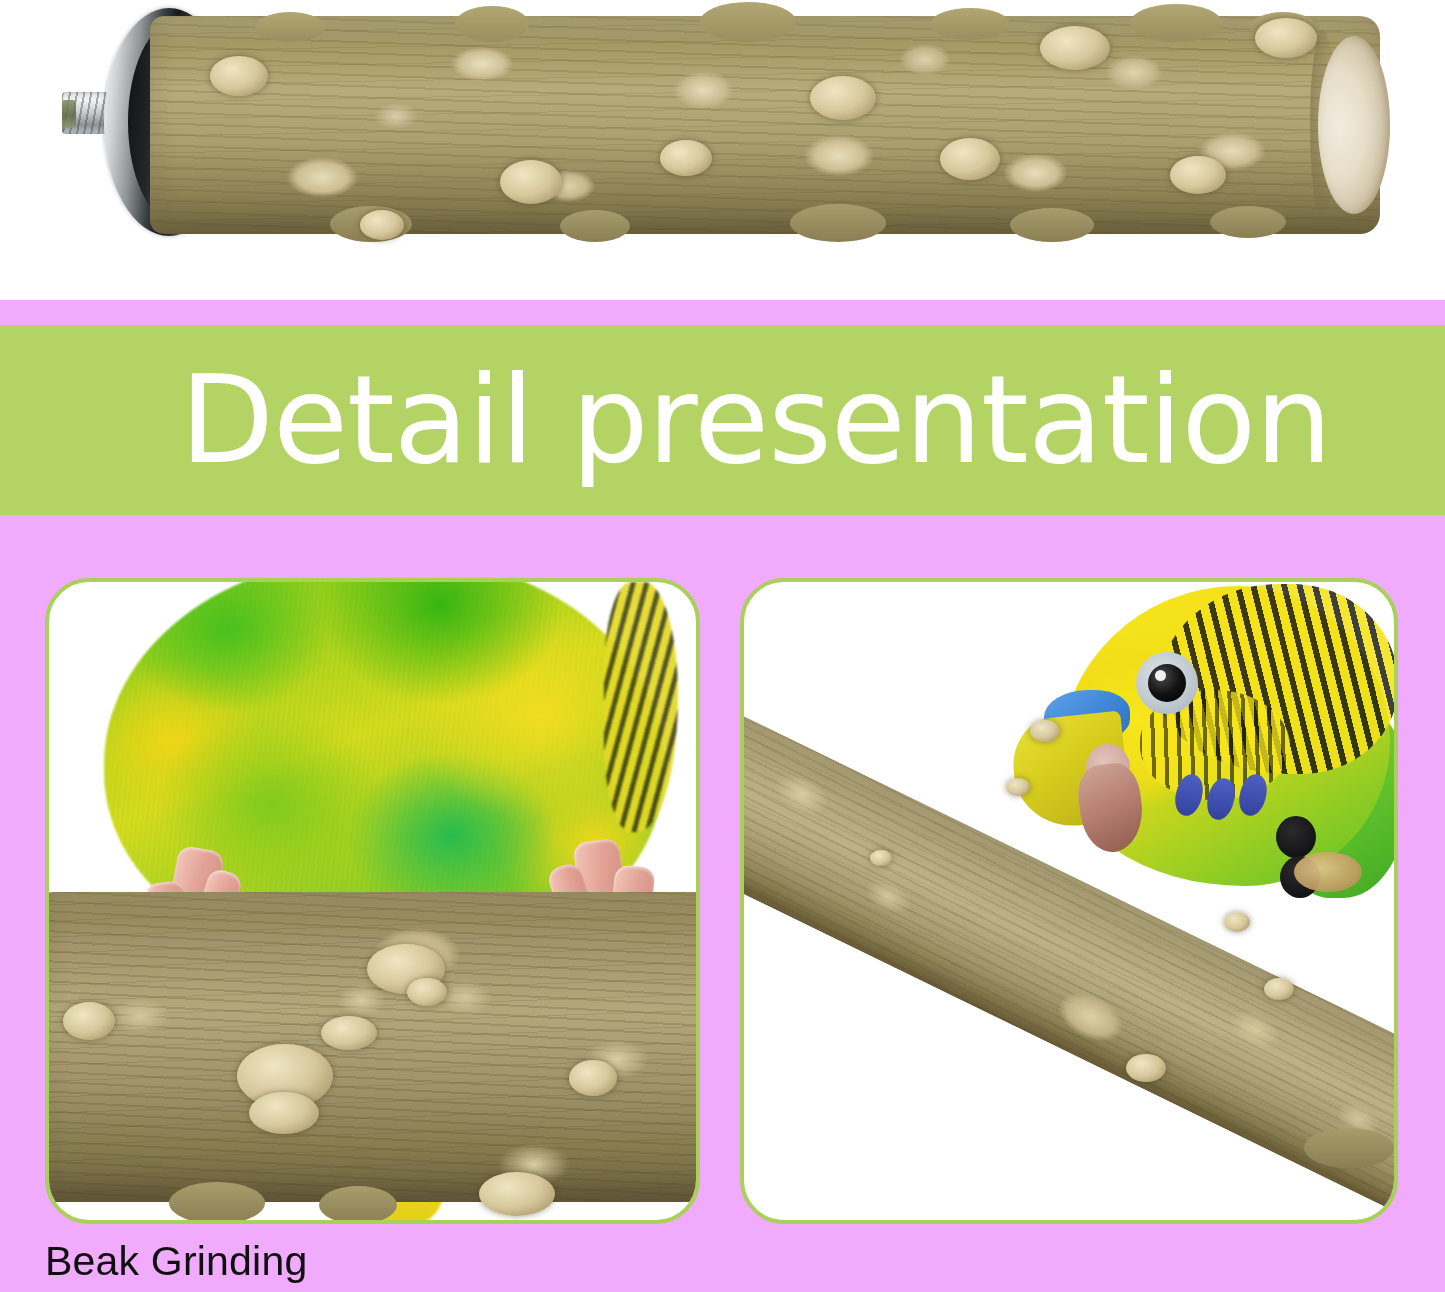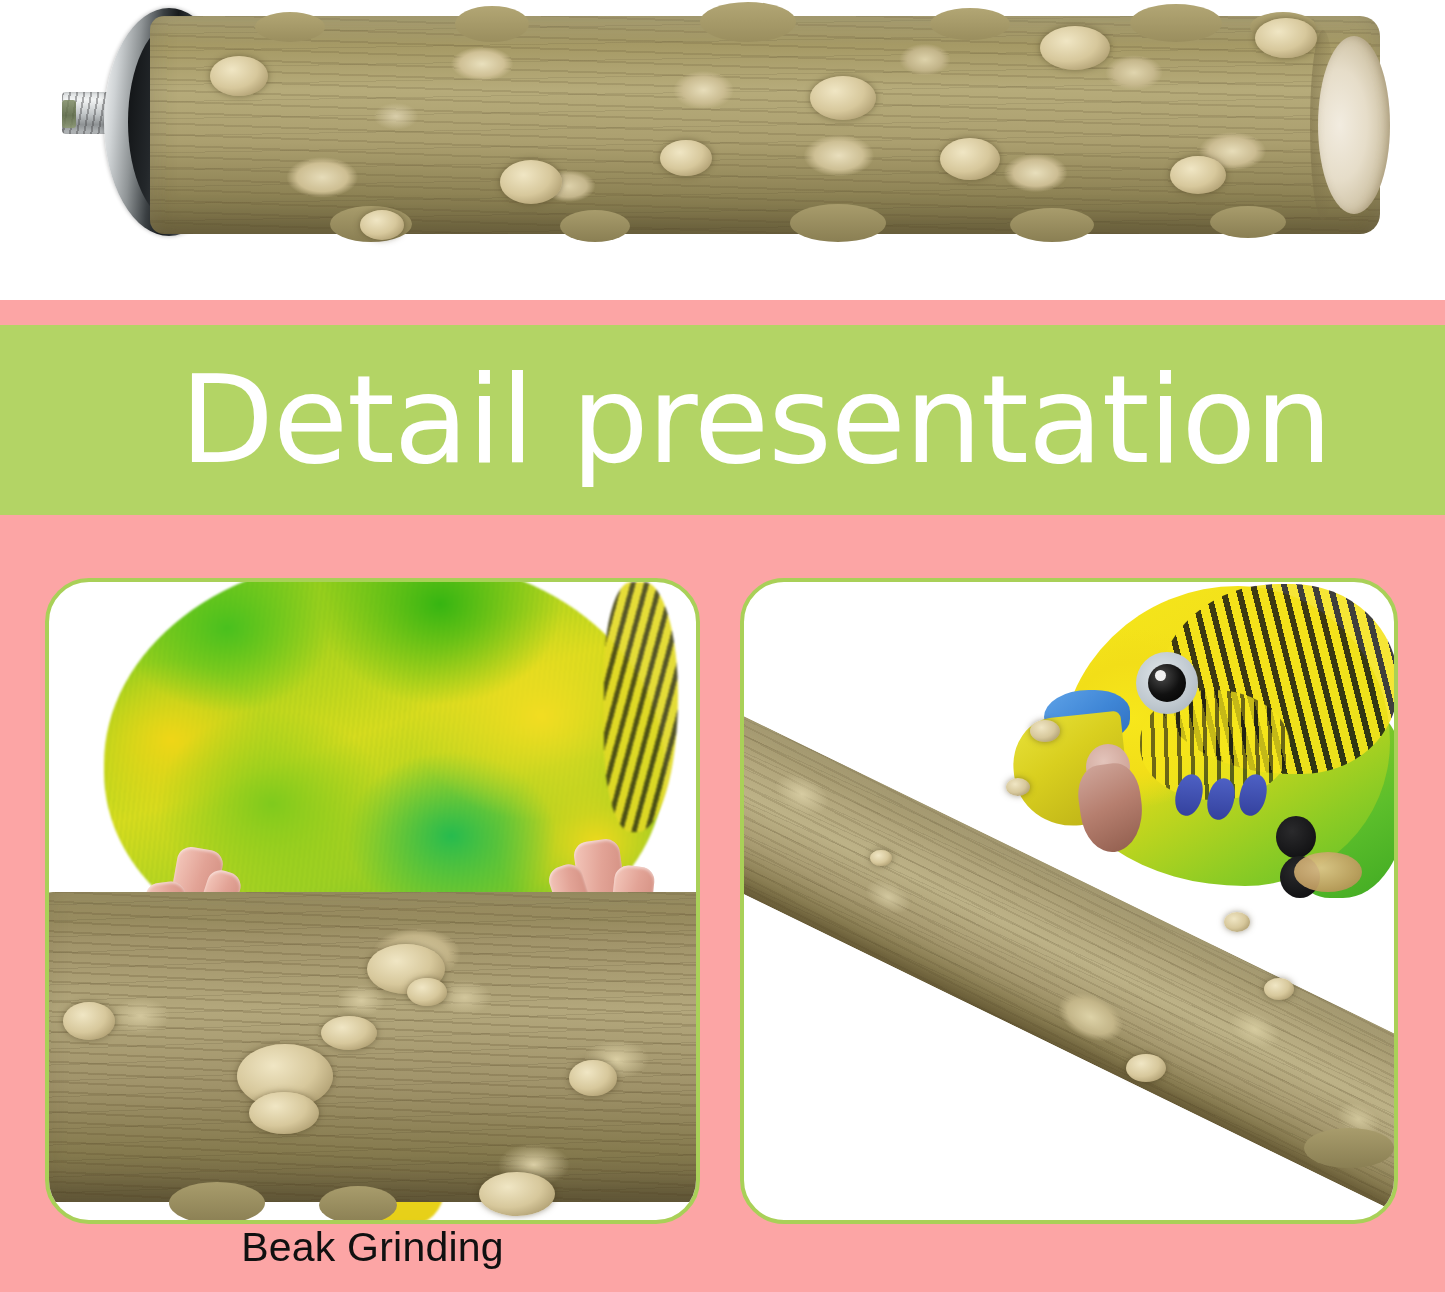--- a/index.html
+++ b/index.html
@@ -11,21 +11,21 @@
     background: #ffffff;
     font-family: "Liberation Sans", sans-serif;
     overflow: hidden;
     position: relative;
   }
 
   .page {
     position: relative;
     width: 1445px;
     height: 1292px;
-    background: #fca5a5;
+    background: #f0abfc;
   }
 
   
   .hero-photo {
     position: absolute;
     left: 0;
     top: 0;
     width: 1445px;
     height: 300px;
     background: #ffffff;
@@ -193,21 +193,22 @@
     position: relative;
     width: 100%;
     height: 646px;
     border: 4px solid #a9d058;
     border-radius: 44px;
     background: #ffffff;
     overflow: hidden;
   }
 
   .panel-caption {
-    text-align: center;
+    margin-top: 14px;
+    text-align: left;
     color: #101010;
     font-family: "Liberation Sans", sans-serif;
     font-size: 41px;
     font-weight: 400;
     letter-spacing: .2px;
   }
 
   
   .bird-body {
     position: absolute;

